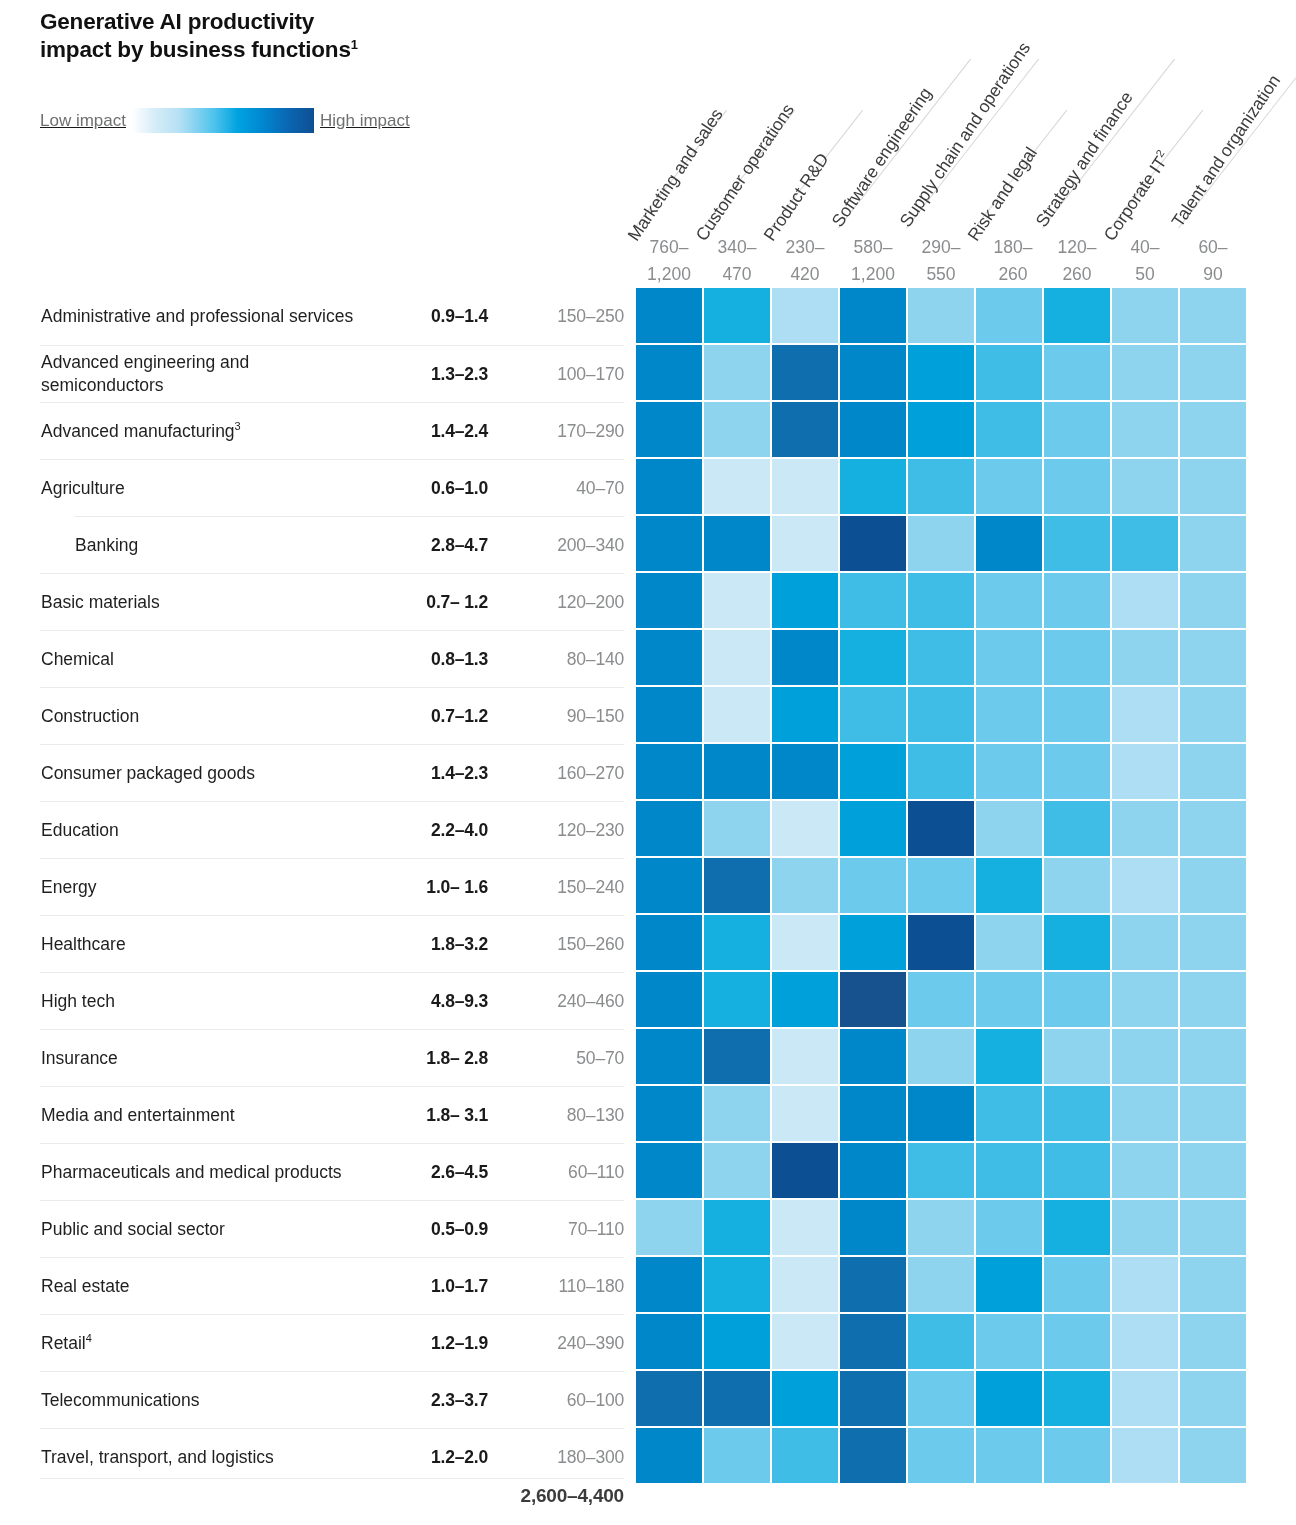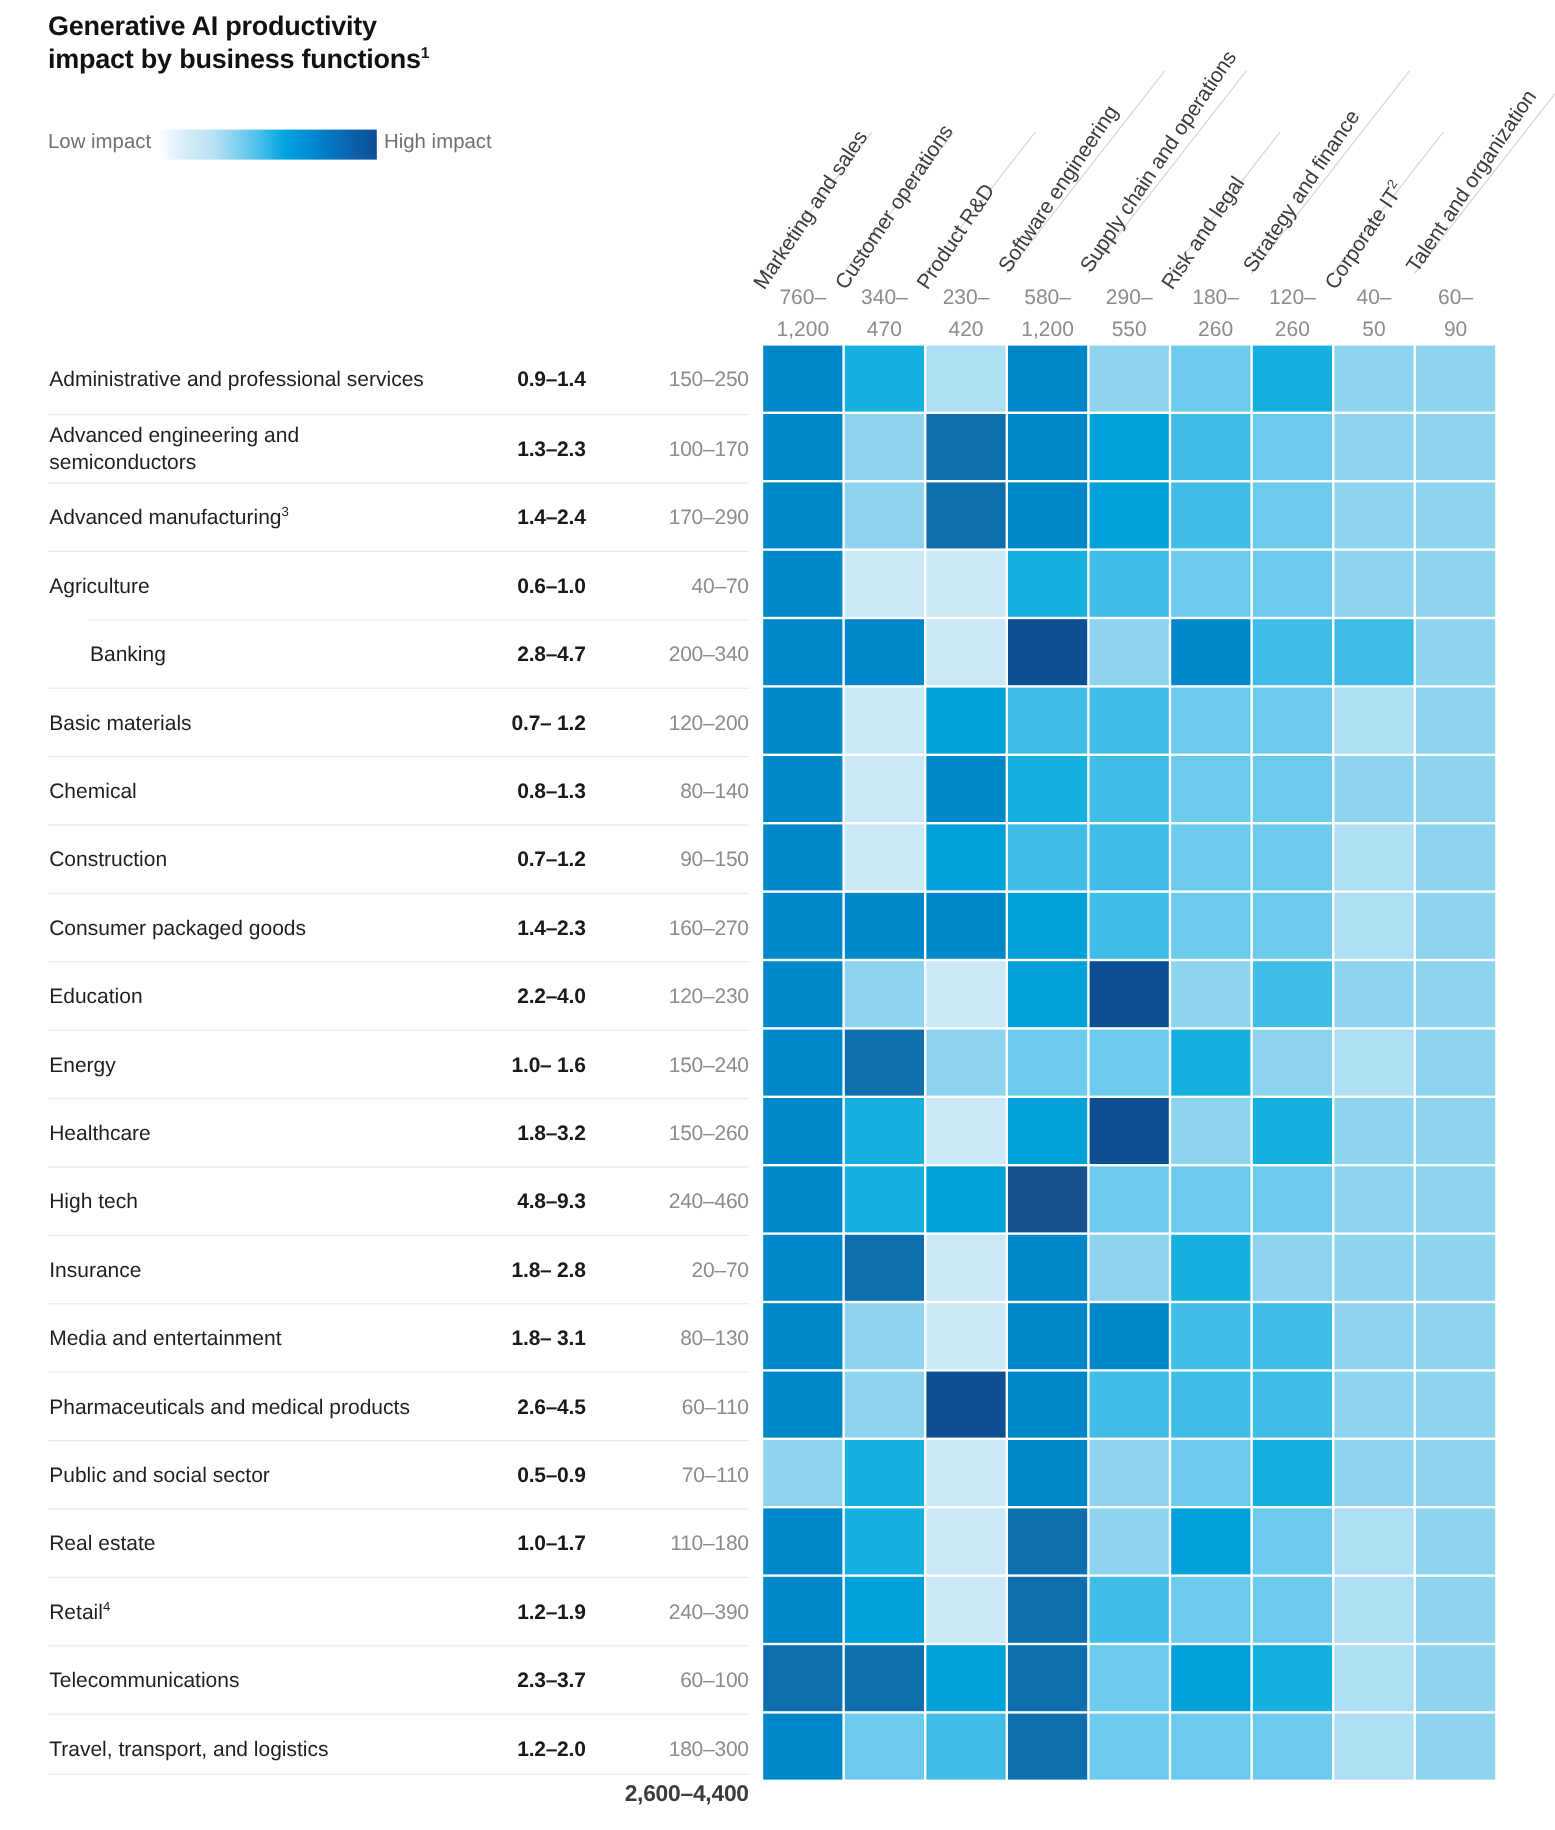--- a/index.html
+++ b/index.html
@@ -20,21 +20,21 @@
     font-weight: bold;
     line-height: 1.26;
     letter-spacing: -0.2px;
     color: #111111;
   }
   #chart-title sup { font-size: 13px; vertical-align: super; line-height: 0; }
 
   
   #legend {
     position: absolute; left: 40px; top: 108px;
-    display: flex; align-items: flex-start; gap: 0;
+    display: flex; align-items: center; gap: 0; text-decoration: underline;
   }
   .legend-label {
     font-size: 17px; color: #6f7072; white-space: nowrap;
   }
   #legend-gradient {
     width: 182px; height: 25px; margin: 0 6px;
     background: linear-gradient(to right, #ffffff 0%, #d7edf8 12%, #b5e0f4 26%, #4fc3ec 45%, #00a3e0 58%, #0086cf 72%, #0b64b0 87%, #0d4f93 100%);
   }
 
   
@@ -248,21 +248,21 @@
       <div class="row-usd">150–260</div>
     </div>
     <div class="row" style="height: 57px;">
       <div class="row-label">High tech</div>
       <div class="row-pct">4.8–9.3</div>
       <div class="row-usd">240–460</div>
     </div>
     <div class="row" style="height: 57px;">
       <div class="row-label">Insurance</div>
       <div class="row-pct">1.8– 2.8</div>
-      <div class="row-usd">20–70</div>
+      <div class="row-usd">50–70</div>
     </div>
     <div class="row" style="height: 57px;">
       <div class="row-label">Media and entertainment</div>
       <div class="row-pct">1.8– 3.1</div>
       <div class="row-usd">80–130</div>
     </div>
     <div class="row" style="height: 57px;">
       <div class="row-label">Pharmaceuticals and medical products</div>
       <div class="row-pct">2.6–4.5</div>
       <div class="row-usd">60–110</div>

